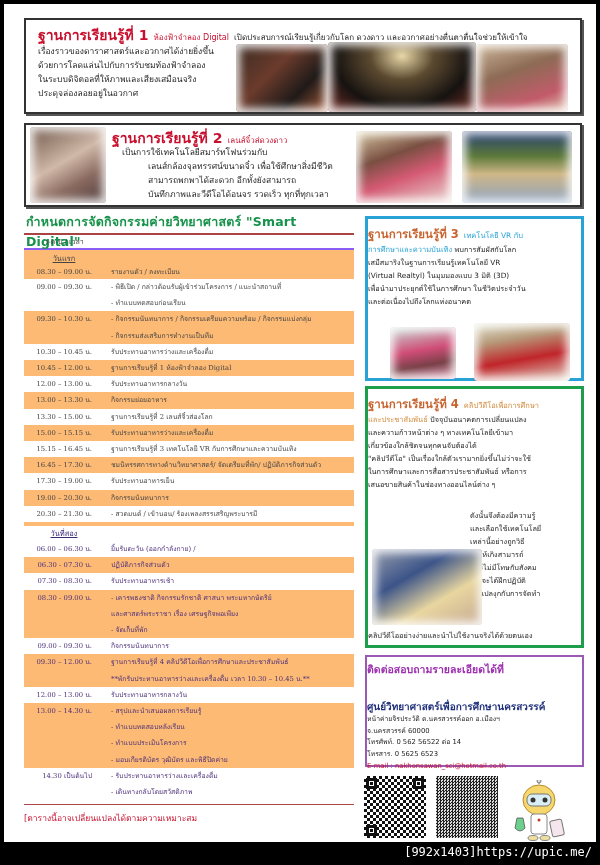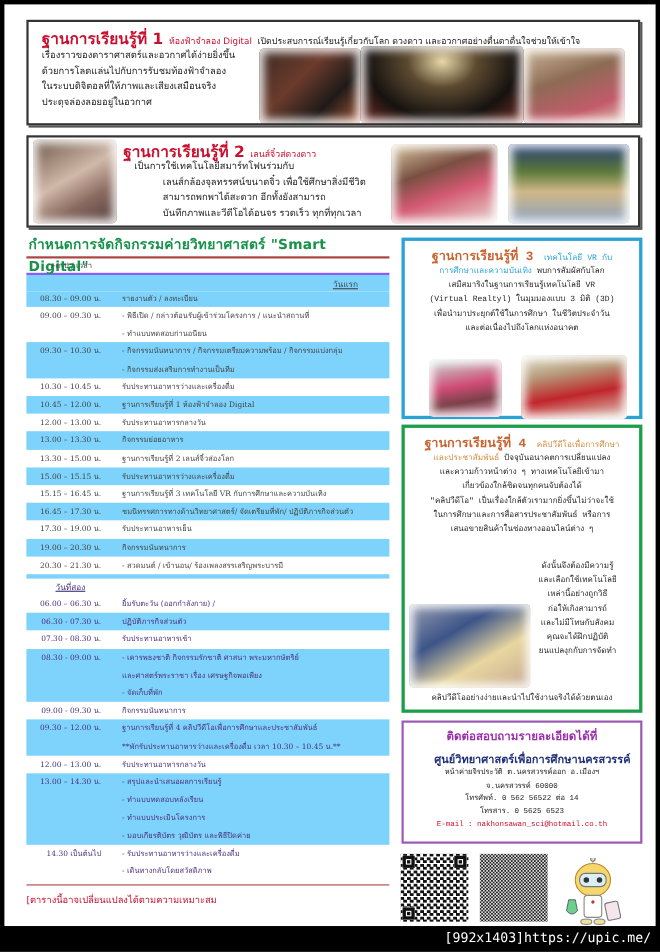--- a/index.html
+++ b/index.html
@@ -29,39 +29,39 @@
 
   
   .sched { position: absolute; left: 20px; top: 208px; width: 330px; }
   .sched-title { color: #17924a; font-weight: bold; font-size: 12.5px; letter-spacing: .2px; padding-left: 2px; height: 20px; line-height: 20px; }
   .sched-title-line { height: 2px; background: #a94442; margin: 1px 0 0 0; width: 330px; }
   .sched-head { display: flex; font-size: 7px; color: #444; height: 15px; line-height: 15px; border-bottom: 2px solid #8b5cf6; }
   .c1 { width: 80px; text-align: center; flex-shrink: 0; }
   .c2 { flex: 1; padding-left: 7px; }
   .sched-head .c2 { text-align: center; }
   .row { display: flex; font-size: 6.8px; font-family: "DejaVu Serif", serif; color: #444; line-height: 16.2px; }
-  .row.pink { background: #7dd3fc; justify-content: flex-end; }
+  .row.pink { background: #fdba74; }
   .row .c1 { text-align: right; padding-right: 12px; }
   .day-label { font-size: 7.5px; text-decoration: underline; color: #444; font-family: "DejaVu Serif", serif; display: block; text-align: center; width: 80px; }
   .day2 .row { color: #4b2f7a; }
   .day2 .day-label { color: #3a2a78; }
   .sched-bottom-line { height: 1px; background: #a94442; margin-top: 4px; }
   .sched-note { color: #c8102e; font-size: 8.5px; text-align: left; margin-top: 6px; }
 
   
   .box3 { position: absolute; left: 361px; top: 212px; width: 219px; height: 165px; border: 3px solid #29a3d6; background: #fff; }
   .box4 { position: absolute; left: 361px; top: 382px; width: 219px; height: 262px; border: 3px solid #1d9e4a; background: #fff; }
   .box5 { position: absolute; left: 361px; top: 651px; width: 219px; height: 112px; border: 2px solid #9b59b6; border-bottom: 2px solid #9b59b6; background: #fff; }
-  .center { text-align: center; font-family: Liberation Mono, monospace; }
+  .center { text-align: left; }
   .r-title { font-weight: bold; color: #c86430; font-size: 11.5px; }
   .r-sub { color: #29a3d6; font-size: 7.5px; }
   .r-sub-green { color: #d38b3c; font-size: 7.5px; }
   .r-body { font-size: 7.3px; line-height: 13px; color: #222; }
   .contact-title { color: #9b2fae; font-weight: bold; font-size: 10.5px; margin-top: 4px; }
-  .contact-org { color: #1f2f7a; font-weight: bold; font-size: 10px; margin-top: 5px; padding-left: 19px; }
+  .contact-org { color: #1f2f7a; font-weight: bold; font-size: 10px; margin-top: 21px; }
   .contact-line { font-size: 6.8px; color: #222; line-height: 11.5px; }
   .contact-mail { font-size: 6.8px; color: #c8102e; line-height: 12px; }
 
   .qr { position: absolute; background:
       repeating-conic-gradient(#111 0% 25%, #fff 0% 50%) 0 0/6px 6px; border: 2px solid #fff; }
   .qr .corner { position: absolute; width: 11px; height: 11px; border: 3px solid #111; background: #fff; }
   .qr .corner::after { content: ""; position: absolute; left: 1px; top: 1px; width: 3px; height: 3px; background: #111; }
   .qr2 { background: repeating-conic-gradient(#222 0% 25%, #ddd 0% 50%) 0 0/3px 3px; }
   .mascot { position: absolute; left: 505px; top: 776px; width: 60px; height: 64px; }
 </style>
@@ -125,21 +125,21 @@
         <span class="day-label">วันแรก</span>
       </div>
       <div class="row pink" style="line-height:14px">
           <div class="c1">08.30 – 09.00 น.</div>
           <div class="c2">รายงานตัว / ลงทะเบียน</div>
         </div>
       <div class="row">
           <div class="c1">09.00 – 09.30 น.</div>
           <div class="c2">
             <div>- พิธีเปิด / กล่าวต้อนรับผู้เข้าร่วมโครงการ / แนะนำสถานที่</div>
-            <div>- ทำแบบทดสอบก่านอนียน</div>
+            <div>- ทำแบบทดสอบก่อนเรียน</div>
           </div>
         </div>
       <div class="row pink">
           <div class="c1">09.30 – 10.30 น.</div>
           <div class="c2">
             <div>- กิจกรรมนันทนาการ / กิจกรรมเตรียมความพร้อม / กิจกรรมแบ่งกลุ่ม</div>
             <div>- กิจกรรมส่งเสริมการทำงานเป็นทีม</div>
           </div>
         </div>
       <div class="row">

